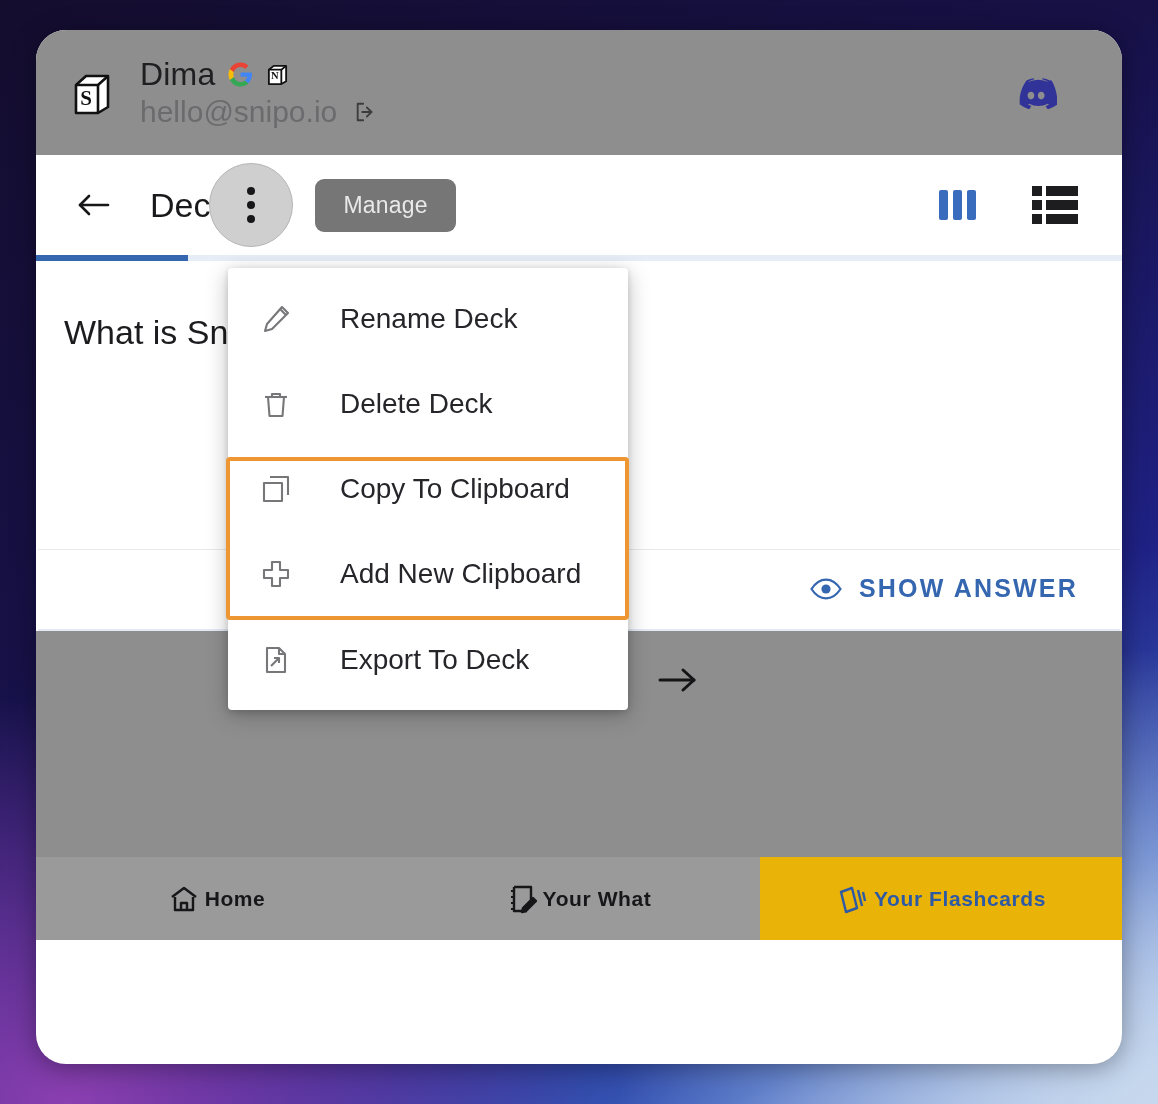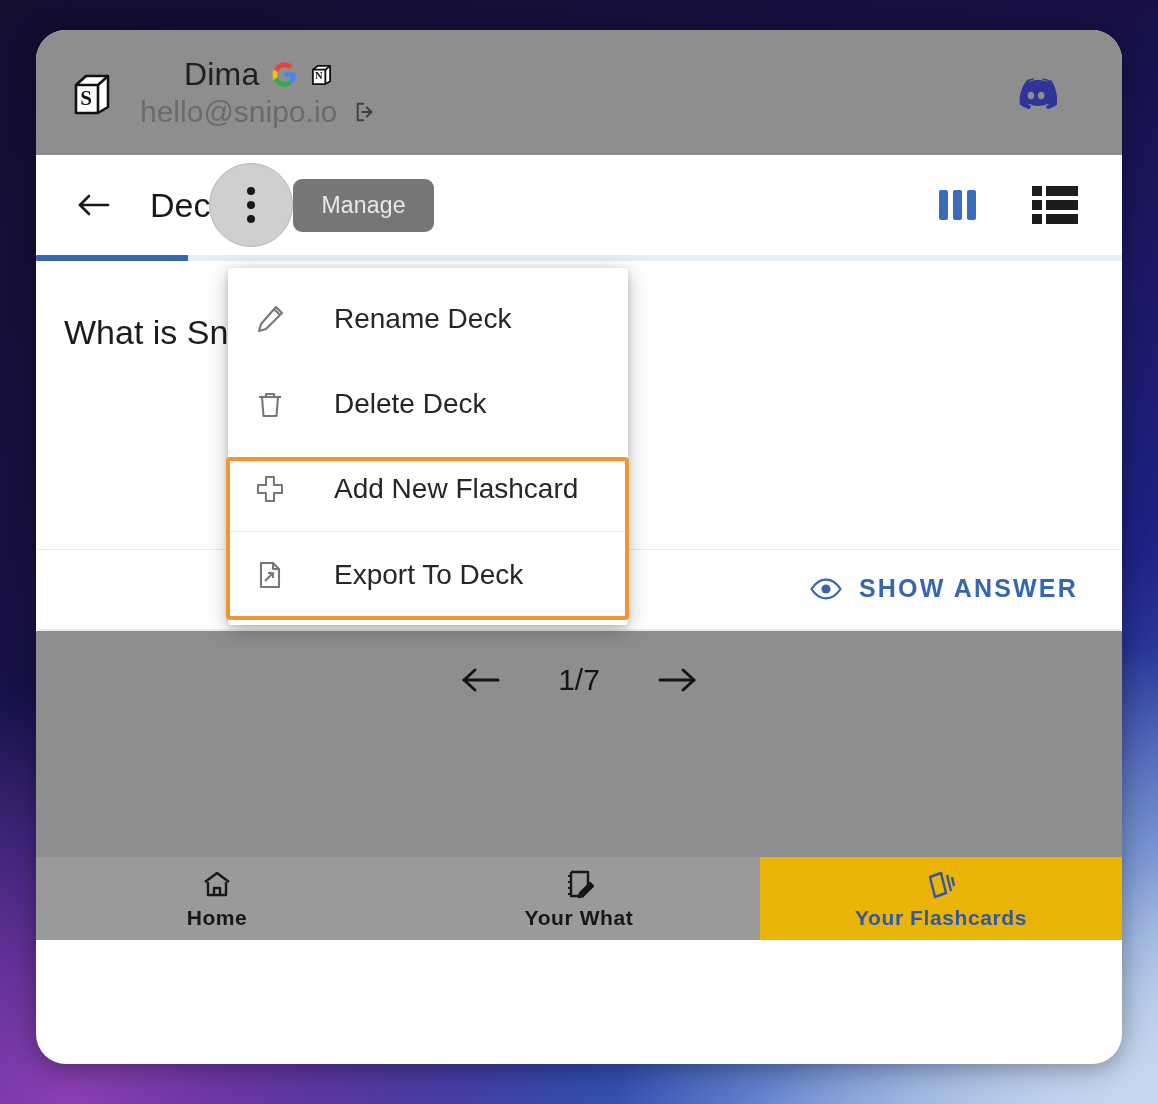--- a/index.html
+++ b/index.html
@@ -25,21 +25,21 @@
   }
 
   
   .acct-bar {
     height: 125px; background: #8e8e8e;
     display: flex; align-items: center; padding: 0 34px;
     position: relative;
   }
   .snipo-logo { width: 44px; height: 44px; flex: 0 0 44px; margin-right: 26px; }
   .acct-text { display: flex; flex-direction: column; gap: 2px; }
-  .acct-line1 { display: flex; align-items: center; gap: 13px; margin-left: 44px; }
+  .acct-line1 { display: flex; align-items: center; gap: 13px; }
   .acct-name { font-size: 32px; color: #1f1f22; font-weight: 400; letter-spacing: .2px; }
   .g-icon { width: 25px; height: 25px; }
   .notion-icon { width: 23px; height: 23px; }
   .acct-line2 { display: flex; align-items: center; gap: 17px; }
   .acct-email { font-size: 30px; color: #6b6b6e; }
   .logout-icon { width: 22px; height: 22px; }
   .discord-icon { position: absolute; right: 65px; top: 50%; transform: translateY(-50%); width: 42px; height: 32px; }
 
   
   .toolbar {
@@ -51,21 +51,21 @@
   .deck-title { font-size: 34px; color: #19191c; margin-left: 40px; white-space: nowrap; }
   .kebab-wrap {
     width: 84px; height: 84px; border-radius: 50%;
     background: #cfcfcf; border: 1px solid #b4b4b4;
     margin-left: -18px; display: flex; align-items: center; justify-content: center;
     position: relative; z-index: 5; flex: 0 0 84px;
   }
   .kebab { display: flex; flex-direction: column; gap: 6px; align-items: center; }
   .kebab i { display: block; width: 8px; height: 8px; border-radius: 50%; background: #17171a; }
   .manage-btn {
-    background: #767676; color: #e9e9ea;
+    margin-left: 22px; background: #767676; color: #e9e9ea;
     border: none; border-radius: 9px; padding: 13px 28px;
     font-size: 23px; font-family: inherit; letter-spacing: .2px;
   }
   .view-toggles { margin-left: auto; display: flex; align-items: center; gap: 56px; padding-right: 18px; }
   .icon-cols { display: flex; gap: 5px; }
   .icon-cols span { display: block; width: 9px; height: 30px; border-radius: 2px; background: #3a6cbe; }
   .icon-list { display: flex; flex-direction: column; gap: 4px; }
   .icon-list span { display: flex; gap: 4px; }
   .icon-list b { display: block; background: #1d1d20; }
   .icon-list b.sq { width: 10px; height: 10px; }
@@ -91,36 +91,36 @@
 
   
   .dim-region { background: #8e8e8e; height: 226px; display: flex; flex-direction: column; }
   .pager { display: flex; align-items: center; justify-content: center; gap: 58px; padding-top: 32px; }
   .pager-arrow { width: 40px; height: 30px; }
   .pager-count { font-size: 30px; color: #141417; }
 
   
   .bottom-nav { display: flex; height: 83px; background: #9a9a9a; }
   .nav-item {
-    flex: 1; display: flex; flex-direction: column;
+    flex: 1; display: flex; flex-direction: row;
     align-items: center; justify-content: center; gap: 6px;
   }
   .nav-item.active { background: #eab308; }
   .nav-icon { height: 32px; display: flex; align-items: center; justify-content: center; }
   .nav-label { font-size: 21px; font-weight: bold; color: #17171a; letter-spacing: .6px; }
   .nav-item.active .nav-label { color: #2e5aa5; }
 
   
   .menu {
     position: absolute; left: 228px; top: 268px; width: 400px;
     background: #fff; border-radius: 4px; z-index: 10;
     box-shadow: 0 5px 22px rgba(0,0,0,.26), 0 2px 6px rgba(0,0,0,.14);
     padding: 8px 0;
   }
-  .menu-item { display: flex; align-items: center; height: 85px; padding-left: 20px; }
+  .menu-item { display: flex; align-items: center; height: 85px; padding-left: 20px; margin-left: 6px; }
   .menu-icon { width: 44px; flex: 0 0 44px; display: flex; align-items: center; justify-content: center; }
   .menu-label { font-size: 28px; color: #26262a; margin-left: 42px; white-space: nowrap; }
   .menu-sep { height: 1px; background: #e6e6e6; margin: 0 2px; }
 
   .highlight-box {
     position: absolute; left: 226px; top: 457px;
     width: 403px; height: 163px;
     border: 4px solid #ee9632; border-radius: 4px;
     z-index: 11; pointer-events: none;
   }
@@ -304,24 +304,33 @@
         <path d="M4 8 H26"></path>
           <path d="M11 8 V5 H19 V8"></path>
           <path d="M7 8 L8.5 27 H21.5 L23 8"></path>
       </svg>
     </span>
     <span class="menu-label">Delete Deck</span>
   </div>
   <div class="menu-item">
     <span class="menu-icon">
       <svg viewBox="0 0 30 30" width="30" height="30" fill="none" stroke="#77777a" stroke-width="2.1" stroke-linejoin="round">
+        <path d="M9 3 H27 V21"></path>
+          <rect x="3" y="9" width="18" height="18"></rect>
+      </svg>
+    </span>
+    <span class="menu-label">Copy To Clipboard</span>
+  </div>
+  <div class="menu-item">
+    <span class="menu-icon">
+      <svg viewBox="0 0 30 30" width="30" height="30" fill="none" stroke="#77777a" stroke-width="2.1" stroke-linejoin="round">
         <path d="M11 3 H19 V11 H27 V19 H19 V27 H11 V19 H3 V11 H11 Z"></path>
       </svg>
     </span>
-    <span class="menu-label">Add New Flashcard</span>
+    <span class="menu-label">Add New Clipboard</span>
   </div>
   <div class="menu-sep"></div>
   <div class="menu-item">
     <span class="menu-icon">
       <svg viewBox="0 0 30 30" width="30" height="30" fill="none" stroke="#77777a" stroke-width="2.1" stroke-linejoin="round">
         <path d="M6 3 H18 L24 9 V27 H6 Z"></path>
           <path d="M18 3 V9 H24"></path>
         <path d="M10 21 L18 13" stroke-width="2.1"></path>
           <path d="M13 13 H18 V18" stroke-width="2.1"></path>
       </svg>

